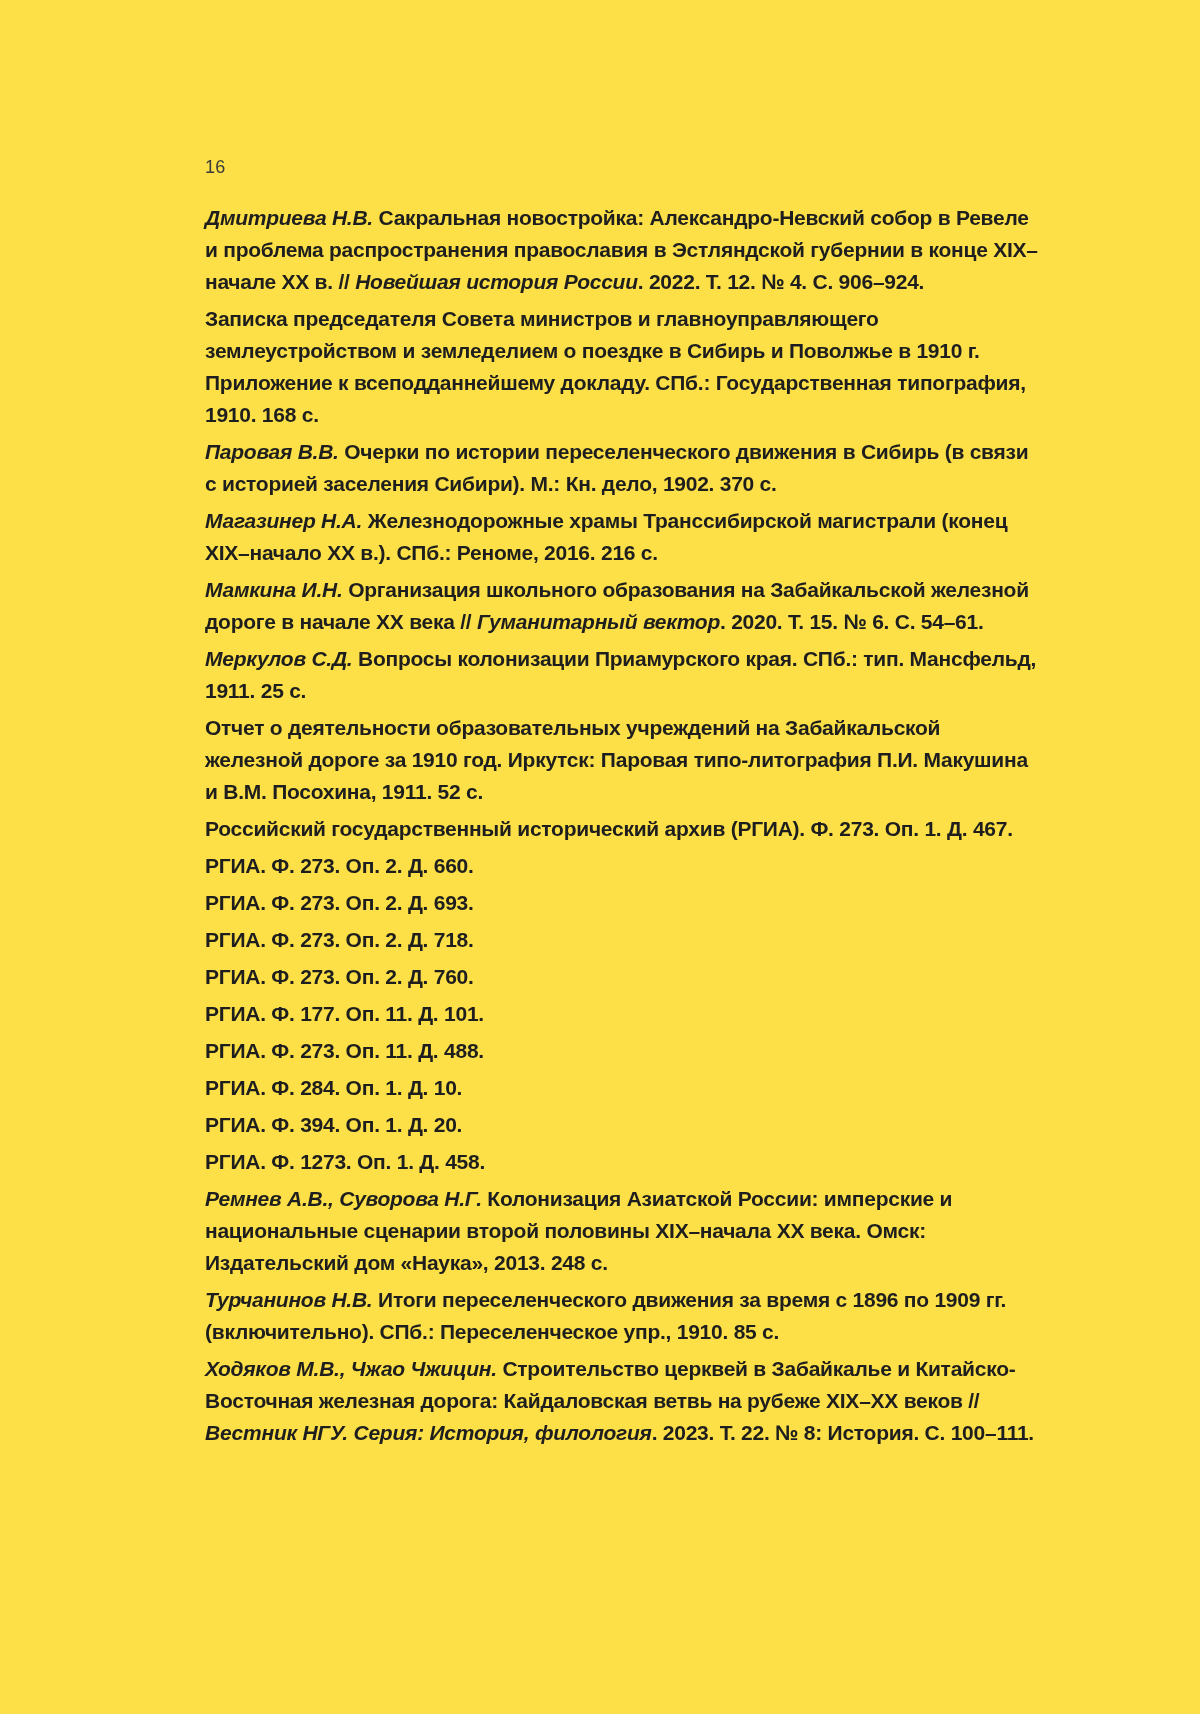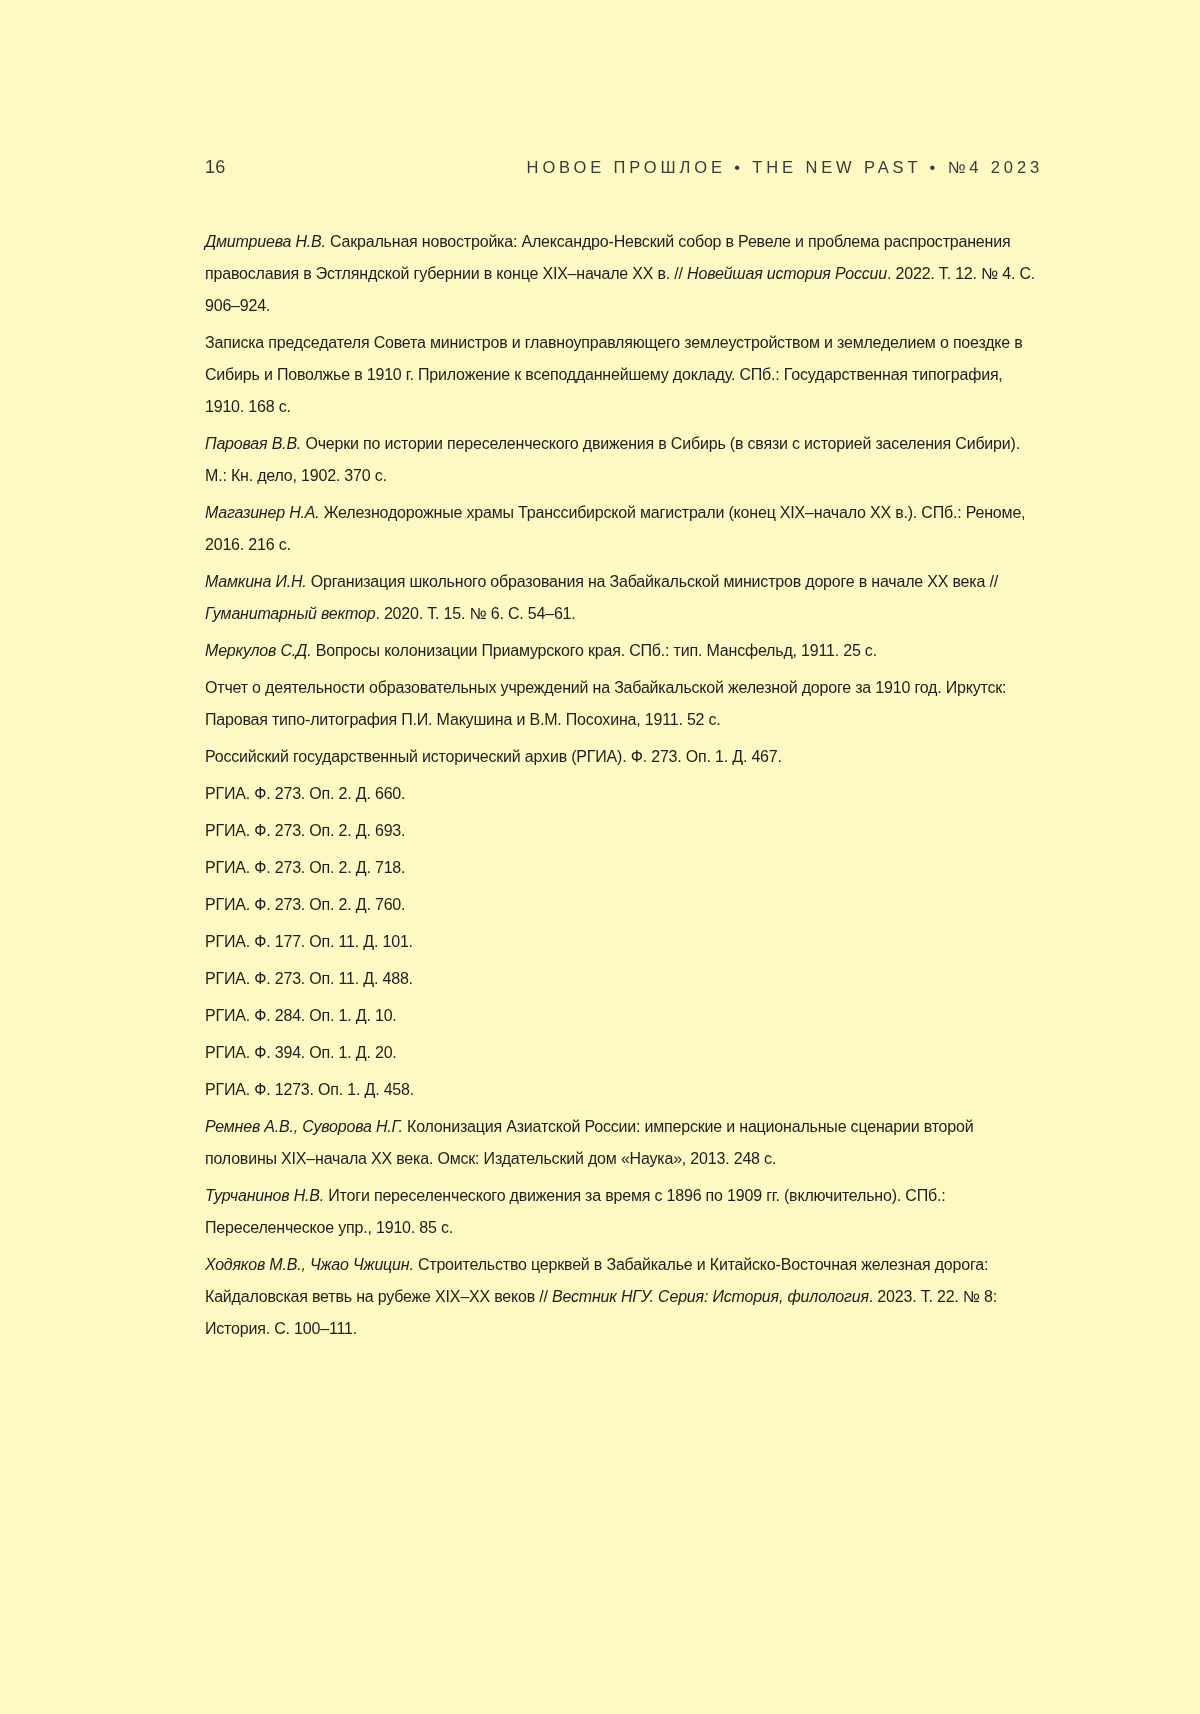--- a/index.html
+++ b/index.html
@@ -4,21 +4,21 @@
 <style>
   html, body {
     margin: 0;
     padding: 0;
     background: #ffffff;
   }
   .page {
     position: relative;
     width: 1200px;
     height: 1714px;
-    background: #fef9c3;
+    background: #fde047;
     overflow: hidden;
     font-family: "Liberation Sans", "DejaVu Sans", sans-serif;
     box-sizing: border-box;
     padding: 0 157px 0 205px;
   }
   .running-head {
     display: flex;
     justify-content: space-between;
     align-items: baseline;
     margin-top: 157px;
@@ -29,54 +29,54 @@
     letter-spacing: 0.02em;
     color: #3a3a3a;
   }
   .journal-title {
     font-size: 16.5px;
     letter-spacing: 0.235em;
     white-space: nowrap;
     color: #3a3a3a;
   }
   .references {
-    margin-top: 48px;
+    margin-top: 24px;
     color: #1e1e1e;
-    font-size: 16px;
+    font-size: 21px;
     line-height: 32px;
     letter-spacing: -0.012em;
     text-align: left;
     hyphens: auto;
+    font-weight: bold;
     -webkit-hyphens: auto;
   }
   .references p.ref {
     margin: 0 0 5px 0;
   }
   .references p.ref:last-child {
     margin-bottom: 0;
   }
   .it {
     font-style: italic;
   }
 </style>
 </head>
 <body>
 
 <div class="page">
   <div class="running-head">
     <span class="page-number">16</span>
-    <span class="journal-title">НОВОЕ ПРОШЛОЕ • THE NEW PAST • №4 2023</span>
   </div>
 
   <div class="references">
       <p class="ref"><span class="it">Дмитриева Н.В.</span><span> Сакральная новостройка: Александро-Невский собор в Ревеле и проблема распространения православия в Эстляндской губернии в конце XIX–начале XX в. // </span><span class="it">Новейшая история России</span><span>. 2022. Т. 12. № 4. С. 906–924.</span></p>
       <p class="ref"><span>Записка председателя Совета министров и главноуправляющего землеустройством и земледелием о поездке в Сибирь и Поволжье в 1910 г. Приложение к всеподданнейшему докладу. СПб.: Государственная типография, 1910. 168 с.</span></p>
       <p class="ref"><span class="it">Паровая В.В.</span><span> Очерки по истории переселенческого движения в Сибирь (в связи с историей заселения Сибири). М.: Кн. дело, 1902. 370 с.</span></p>
       <p class="ref"><span class="it">Магазинер Н.А.</span><span> Железнодорожные храмы Транссибирской магистрали (конец XIX–начало XX в.). СПб.: Реноме, 2016. 216 с.</span></p>
-      <p class="ref"><span class="it">Мамкина И.Н.</span><span> Организация школьного образования на Забайкальской министров дороге в начале XX века // </span><span class="it">Гуманитарный вектор</span><span>. 2020. Т. 15. № 6. С. 54–61.</span></p>
+      <p class="ref"><span class="it">Мамкина И.Н.</span><span> Организация школьного образования на Забайкальской железной дороге в начале XX века // </span><span class="it">Гуманитарный вектор</span><span>. 2020. Т. 15. № 6. С. 54–61.</span></p>
       <p class="ref"><span class="it">Меркулов С.Д.</span><span> Вопросы колонизации Приамурского края. СПб.: тип. Мансфельд, 1911. 25 с.</span></p>
       <p class="ref"><span>Отчет о деятельности образовательных учреждений на Забайкальской железной дороге за 1910 год. Иркутск: Паровая типо-литография П.И. Макушина и В.М. Посохина, 1911. 52 с.</span></p>
       <p class="ref"><span>Российский государственный исторический архив (РГИА). Ф. 273. Оп. 1. Д. 467.</span></p>
       <p class="ref"><span>РГИА. Ф. 273. Оп. 2. Д. 660.</span></p>
       <p class="ref"><span>РГИА. Ф. 273. Оп. 2. Д. 693.</span></p>
       <p class="ref"><span>РГИА. Ф. 273. Оп. 2. Д. 718.</span></p>
       <p class="ref"><span>РГИА. Ф. 273. Оп. 2. Д. 760.</span></p>
       <p class="ref"><span>РГИА. Ф. 177. Оп. 11. Д. 101.</span></p>
       <p class="ref"><span>РГИА. Ф. 273. Оп. 11. Д. 488.</span></p>
       <p class="ref"><span>РГИА. Ф. 284. Оп. 1. Д. 10.</span></p>

